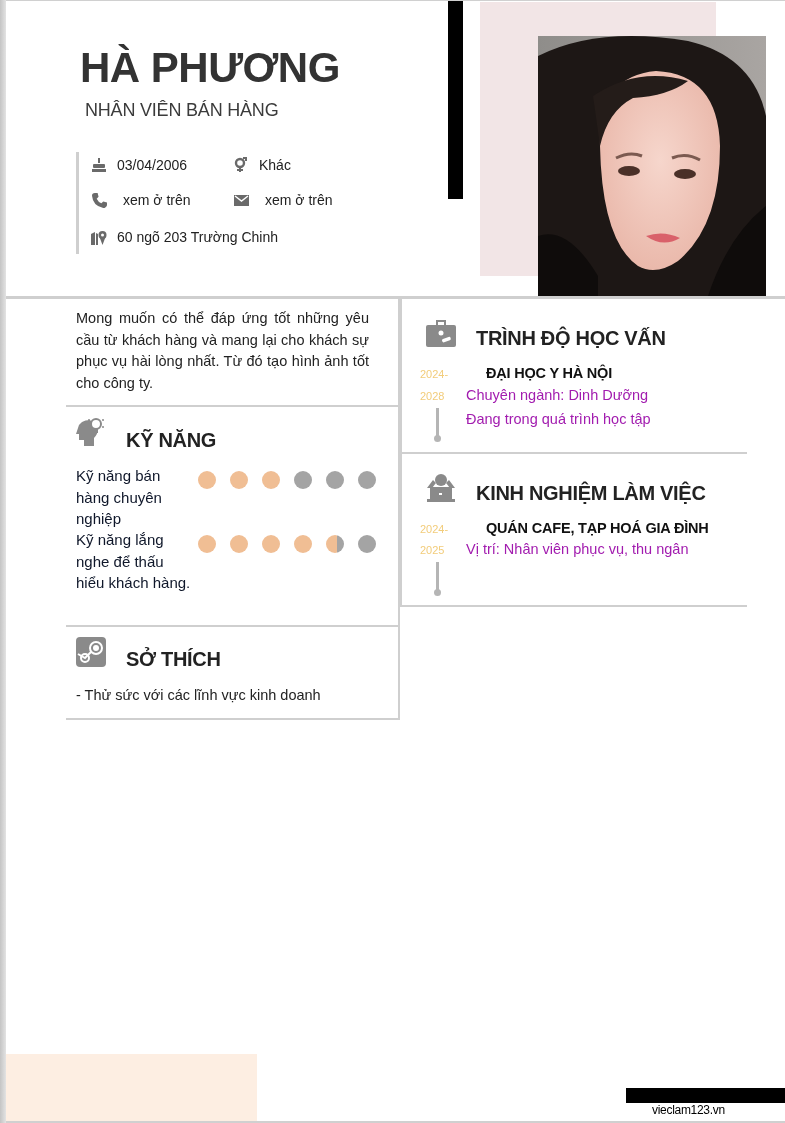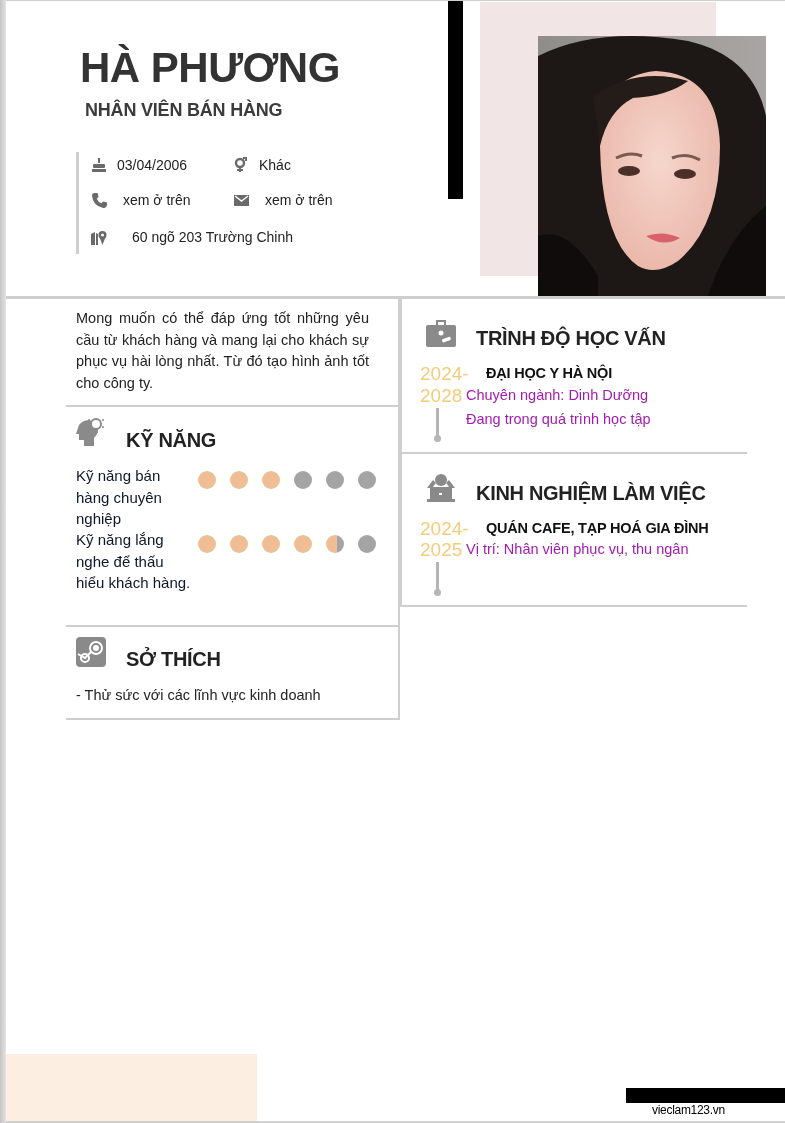--- a/index.html
+++ b/index.html
@@ -5,21 +5,21 @@
     * { box-sizing: border-box; margin: 0; padding: 0; }
     html, body { width: 785px; height: 1123px; background: #ffffff; overflow: hidden; }
     body { position: relative; font-family: "Liberation Sans", "DejaVu Sans", sans-serif; color: #222; }
 
     .page-shadow-left { position: absolute; left: 0; top: 0; width: 6px; height: 1123px;
       background: linear-gradient(to right, #c4c4c4, #e3e3e3); }
     .page-top-line { position: absolute; left: 6px; top: 0; width: 779px; height: 1px; background: #d0d0d0; }
     .page-bottom-line { position: absolute; left: 6px; top: 1121px; width: 779px; height: 2px; background: #d0d0d0; }
 
     .name { position: absolute; left: 80px; top: 44px; font-size: 42px; font-weight: 700; color: #333333; letter-spacing: -0.5px; }
-    .job-title { position: absolute; left: 85px; top: 100px; font-size: 18px; font-weight: 700; color: #3b3b3b; letter-spacing: -0.2px; }
+    .job-title { position: absolute; left: 85px; top: 100px; font-size: 18px; font-weight: 400; color: #3b3b3b; letter-spacing: -0.2px; }
 
     .info-box { position: absolute; left: 76px; top: 152px; width: 300px; height: 102px; border-left: 3px solid #cfcfcf; }
     .info-item { position: absolute; display: flex; align-items: center; font-size: 14px; color: #222; }
     .info-item .ic { width: 20px; height: 18px; display: inline-flex; align-items: center; justify-content: center; margin-right: 8px; }
     .info-item svg { fill: #6a6a6a; }
 
     .black-bar-top { position: absolute; left: 448px; top: 1px; width: 15px; height: 198px; background: #000; }
     .pink-block { position: absolute; left: 480px; top: 2px; width: 236px; height: 274px; background: #f2e5e6; }
 
     .avatar { position: absolute; left: 538px; top: 36px; width: 228px; height: 260px; overflow: hidden; background: #8c8885; }
@@ -38,21 +38,21 @@
     .skill-label { position: absolute; left: 76px; width: 120px; font-size: 15px; line-height: 21.5px; color: #0f172a; }
     .dots { position: absolute; left: 198px; display: flex; gap: 14px; }
     .dot { width: 18px; height: 18px; border-radius: 50%; background: #a4a4a4; }
     .dot.on { background: #f0be94; }
     .dot.half { background: linear-gradient(to right, #f0be94 0%, #f0be94 62%, #a4a4a4 62%); }
 
     .hobby-text { position: absolute; left: 76px; top: 687px; font-size: 14.5px; color: #222; }
 
     
     .right-col-border { position: absolute; left: 400px; top: 298px; width: 2px; height: 309px; background: #cfcfcf; }
-    .year { position: absolute; left: 420px; font-size: 19px; line-height: 22px; color: #f2cc7a; }
+    .year { position: absolute; left: 420px; font-size: 11px; line-height: 22px; color: #f2cc7a; }
     .tl-line { position: absolute; left: 436px; width: 3px; background: #b5b5b5; }
     .tl-dot { position: absolute; left: 434px; width: 7px; height: 7px; border-radius: 50%; background: #b5b5b5; }
     .entry-title { position: absolute; left: 486px; font-size: 14.5px; font-weight: 700; color: #111; letter-spacing: -0.2px; }
     .entry-line { position: absolute; left: 466px; font-size: 14.5px; color: #a21caf; }
 
     .bottom-peach { position: absolute; left: 6px; top: 1054px; width: 251px; height: 67px; background: #fdeee2; }
     .bottom-black { position: absolute; left: 626px; top: 1088px; width: 159px; height: 15px; background: #000; }
     .watermark { position: absolute; left: 652px; top: 1103px; font-size: 12px; color: #000000; letter-spacing: -0.3px; }
   </style>
 </head>
@@ -98,21 +98,21 @@
   </div>
   <div class="info-item" style="left:152px; top:39px;">
     <span class="ic" style="margin-right:14px;">
       <svg width="15" height="11" viewBox="0 0 15 11">
           <rect x="0" y="0" width="15" height="11"></rect>
           <path d="M1 1 L7.5 6 L14 1" fill="none" stroke="#fff" stroke-width="1.4"></path>
         </svg>
     </span>
     <span>xem ở trên</span>
   </div>
-  <div class="info-item" style="left:10px; top:76px;gap:15px;">
+  <div class="info-item" style="left:10px; top:76px;">
     <span class="ic">
       <svg width="16" height="15" viewBox="0 0 16 15">
           <path d="M0 4 L4 2 L4 15 L0 15Z"></path>
           <path d="M5 3 L7 4 L7 15 L5 15Z"></path>
           <circle cx="11.5" cy="5" r="4"></circle>
           <circle cx="11.5" cy="5" r="1.5" fill="#fff"></circle>
           <path d="M8.5 7 L11.5 15 L14.5 7Z"></path>
         </svg>
     </span>
     <span>60 ngõ 203 Trường Chinh</span>

